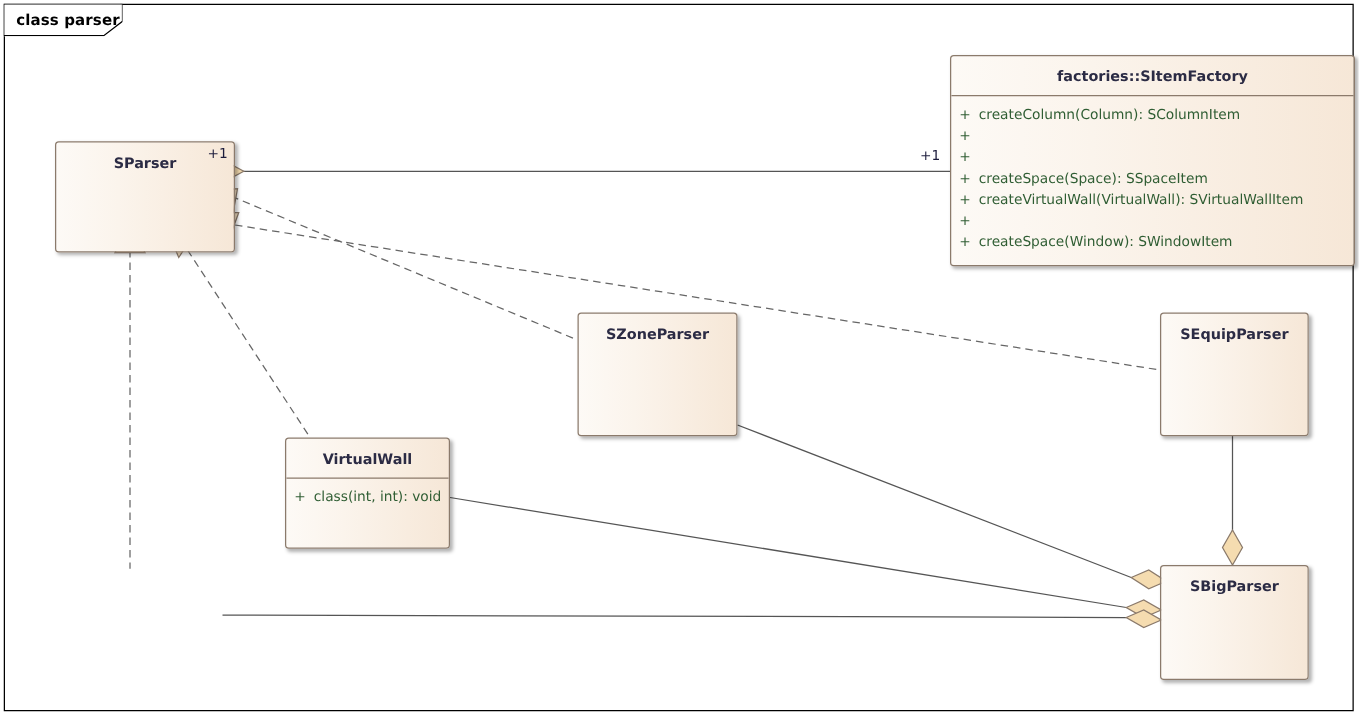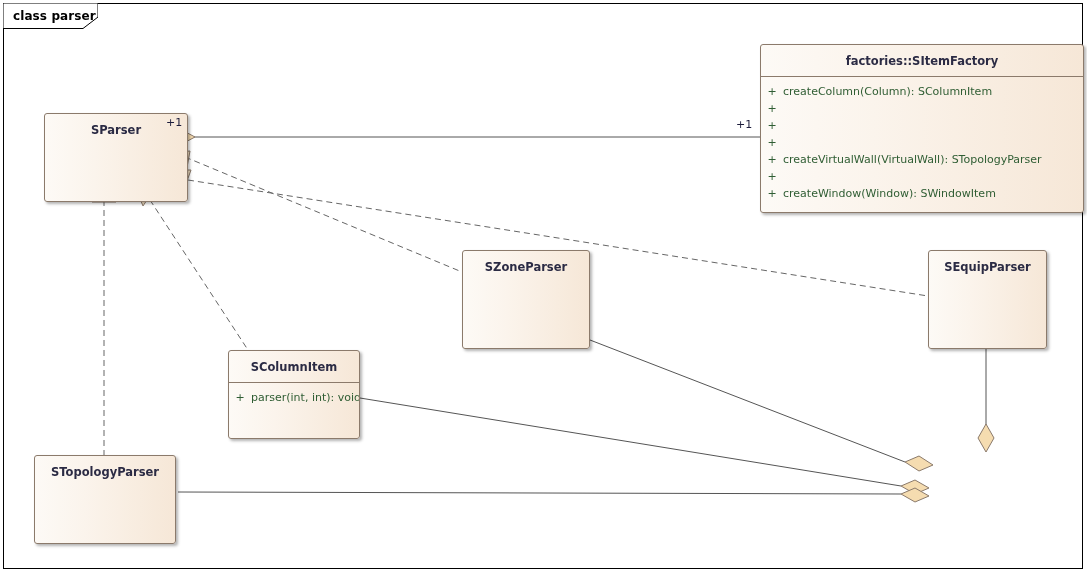--- a/index.html
+++ b/index.html
@@ -176,54 +176,55 @@
         <span class="sig">createColumn(Column): SColumnItem</span>
       </div>
       <div class="feature">
         <span class="vis">+</span>
       </div>
       <div class="feature">
         <span class="vis">+</span>
       </div>
       <div class="feature">
         <span class="vis">+</span>
-      </div>
-      <div class="feature">
-        <span class="vis">+</span>
-        <span class="sig">createVirtualWall(VirtualWall): STopologyParser</span>
-      </div>
-      <div class="feature">
-        <span class="vis">+</span>
-      </div>
-      <div class="feature">
-        <span class="vis">+</span>
-        <span class="sig">createWindow(Window): SWindowItem</span>
+        <span class="sig">createSpace(Space): SSpaceItem</span>
+      </div>
+      <div class="feature">
+        <span class="vis">+</span>
+        <span class="sig">createVirtualWall(VirtualWall): SVirtualWallItem</span>
+      </div>
+      <div class="feature">
+        <span class="vis">+</span>
+      </div>
+      <div class="feature">
+        <span class="vis">+</span>
+        <span class="sig">createSpace(Window): SWindowItem</span>
       </div>
     </div>
   </div>
 
   <div class="node" style="left:462px; top:250px; width:128px; height:99px;">
     <div class="node-title">SZoneParser</div>
   </div>
 
   <div class="node" style="left:928px; top:250px; width:119px; height:99px;">
     <div class="node-title">SEquipParser</div>
   </div>
 
   <div class="node compartment" style="left:228px; top:350px; width:132px; height:89px;">
-    <div class="node-title">SColumnItem</div>
+    <div class="node-title">VirtualWall</div>
     <div class="node-body">
       <div class="feature">
         <span class="vis">+</span>
-        <span class="sig">parser(int, int): void</span>
+        <span class="sig">class(int, int): void</span>
       </div>
     </div>
   </div>
 
-  <div class="node" style="left:34px; top:455px; width:142px; height:89px;">
-    <div class="node-title">STopologyParser</div>
-  </div>
-
+
+  <div class="node" style="left:928px; top:452px; width:119px; height:92px;">
+    <div class="node-title">SBigParser</div>
+  </div>
 
   <div class="mult" style="left:166px; top:116px;">+1</div>
   <div class="mult" style="left:736px; top:118px;">+1</div>
 
 </div>
 
 </body></html>

